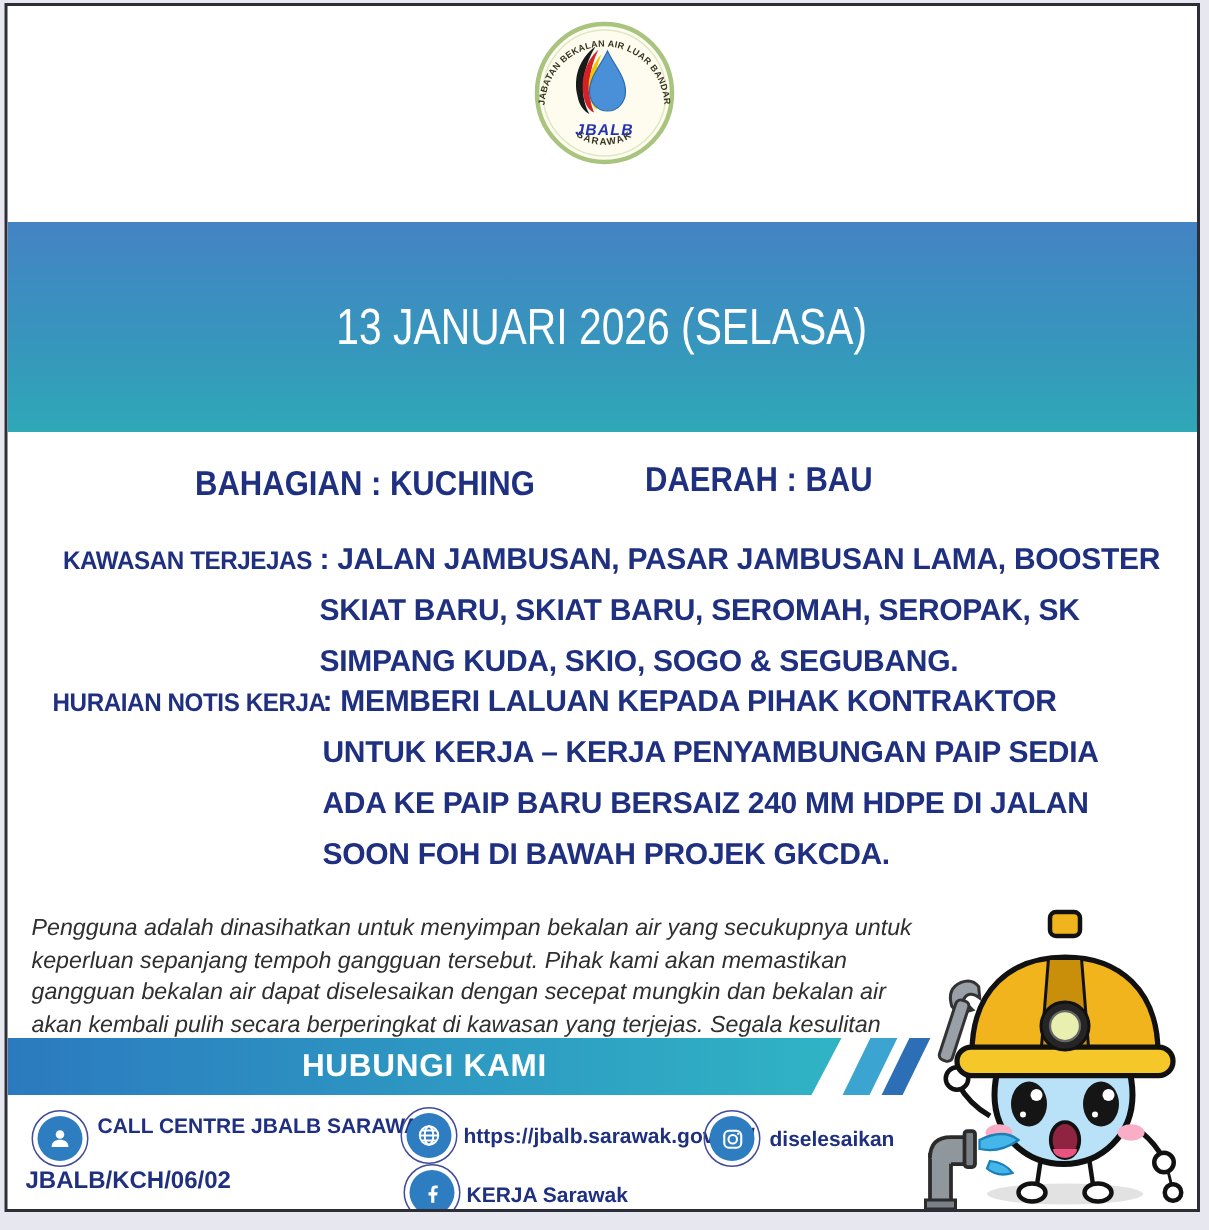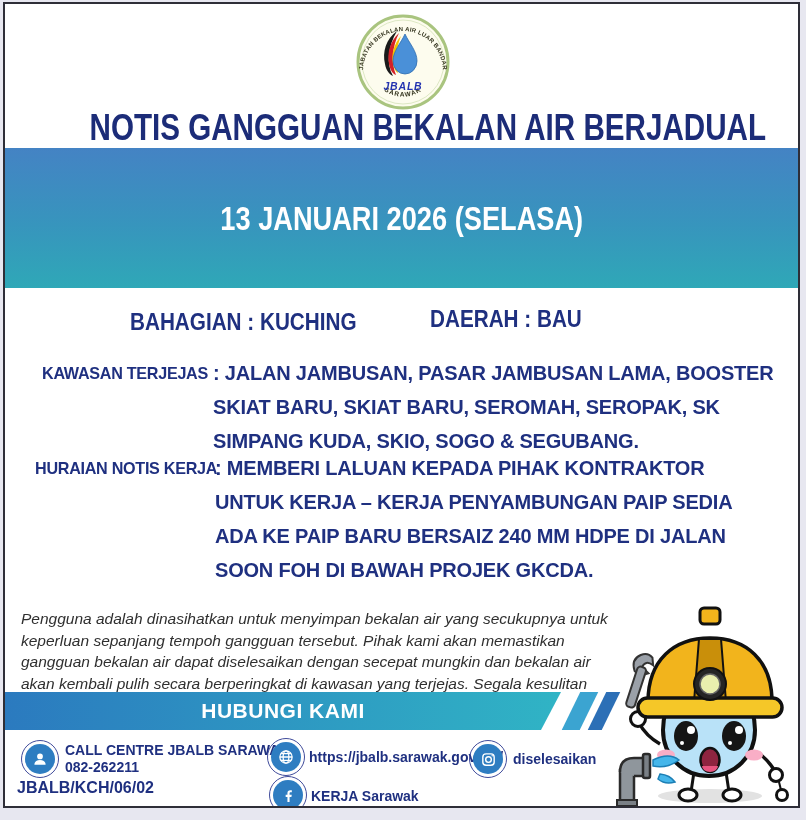--- a/index.html
+++ b/index.html
@@ -20,21 +20,21 @@
     font-size:37px;font-weight:bold;color:#1c2c78;white-space:nowrap;
   }
   .squeeze{display:inline-block;transform:scaleX(0.8);transform-origin:center;}
   
   .banner{
     left:0;top:144px;width:793px;height:140px;
     background:linear-gradient(180deg,#4483c4 0%,#3795bd 55%,#2fa8b7 100%);
     display:flex;flex-direction:column;align-items:center;justify-content:center;
   }
   .banner-line{
-    color:#ffffff;font-weight:bold;font-size:34px;line-height:45px;white-space:nowrap;
+    color:#ffffff;font-weight:normal;font-size:34px;line-height:45px;white-space:nowrap;
   }
   
   .bahagian{left:125px;top:305px;font-size:23px;font-weight:bold;white-space:nowrap;
     transform:scaleX(0.9);transform-origin:left;}
   .daerah{left:425px;top:302px;font-size:23px;font-weight:bold;white-space:nowrap;
     transform:scaleX(0.9);transform-origin:left;}
   
   .field-label{font-size:17px;font-weight:bold;letter-spacing:-0.3px;white-space:nowrap;
     transform:scaleX(0.95);transform-origin:left;}
   .field-value{font-size:20px;font-weight:bold;letter-spacing:-0.2px;line-height:34px;}
@@ -91,23 +91,20 @@
     </text>
 
     <path d="M42,17 C31,25 27,38 30,50 C31,56 34,60 38,62 C31,50 33,32 42,17 Z" fill="#1a1a1a"></path>
     <path d="M44,19 C35,27 32,39 34,50 C35,56 38,60 41,61 C36,49 37,33 44,19 Z" fill="#d42027"></path>
     <path d="M46,22 C39,30 36,40 38,50 C39,55 41,58 43,59 C40,48 41,34 46,22 Z" fill="#f5c400"></path>
 
     <path d="M50,20 C46,29 38,37 38,47 a12,13 0 0 0 24,0 C62,37 54,29 50,20 Z" fill="#4a90d8" stroke="#2d6cb0" stroke-width="0.8"></path>
     <text x="48" y="76" font-size="10.5" font-weight="bold" font-style="italic" fill="#2433b0" text-anchor="middle" letter-spacing="0.8">JBALB</text>
   </svg>
 
-  <div class="abs title">
-    <span class="squeeze">NOTIS GANGGUAN BEKALAN AIR BERJADUAL</span>
-  </div>
 
   <div class="abs banner">
     <div class="banner-line">
       <span class="squeeze">13 JANUARI 2026 (SELASA)</span>
     </div>
   </div>
 
   <div class="abs bahagian navy">BAHAGIAN : KUCHING</div>
   <div class="abs daerah navy">DAERAH : BAU</div>
 
@@ -130,21 +127,20 @@
       <div class="icon-circle">
         <svg width="18" height="18" viewBox="0 0 24 24">
           <circle cx="12" cy="8.5" r="3.8" fill="#fff"></circle>
           <path d="M4.5 19.5c0-4.2 3.3-6.3 7.5-6.3s7.5 2.1 7.5 6.3z" fill="#fff"></path>
         </svg>
       </div>
     </div>
   </div>
   <div class="abs contact-text" style="left:60px;top:738px;">
     <div>CALL CENTRE JBALB SARAWAK</div>
-    <div>082-262211</div>
   </div>
 
   <div class="abs" style="left:262px;top:734px;">
     <div class="icon-ring">
       <div class="icon-circle">
         <svg width="18" height="18" viewBox="0 0 24 24" fill="none" stroke="#fff" stroke-width="1.7">
           <circle cx="12" cy="12" r="8.2"></circle>
           <ellipse cx="12" cy="12" rx="3.8" ry="8.2"></ellipse>
           <path d="M4 12h16 M5.2 7.5h13.6 M5.2 16.5h13.6"></path>
         </svg>

